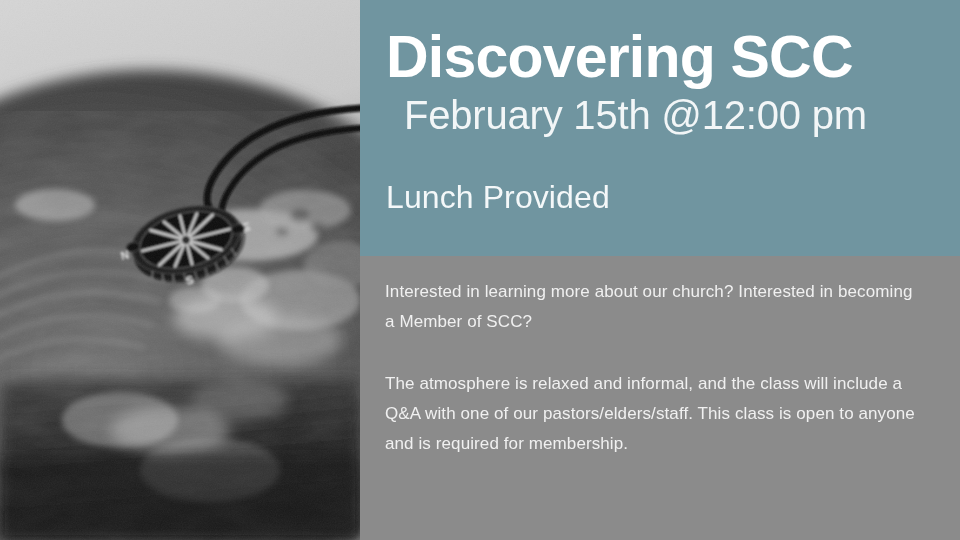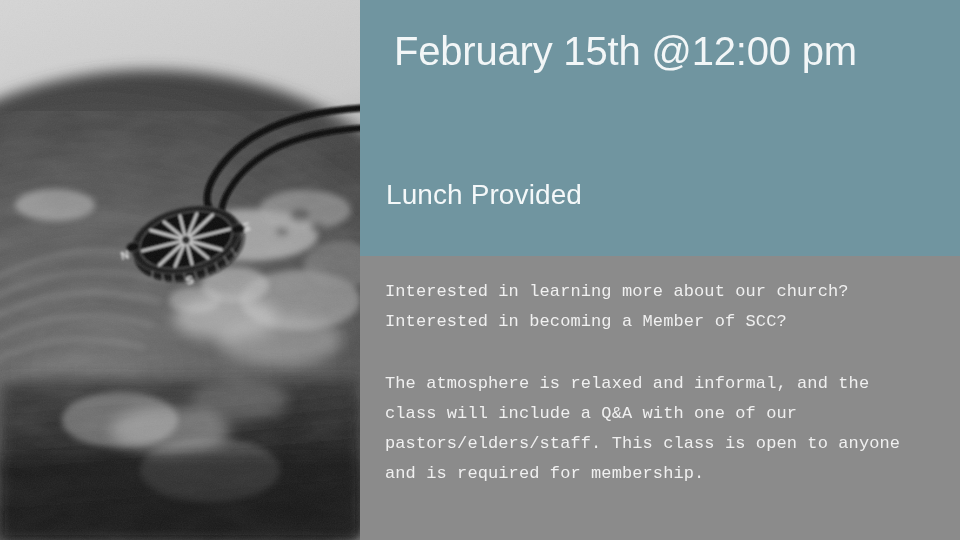--- a/index.html
+++ b/index.html
@@ -65,39 +65,39 @@
   .title {
     margin: 0;
     font-size: 59px;
     line-height: 1.08;
     font-weight: 700;
     letter-spacing: -0.8px;
     color: #ffffff;
     white-space: nowrap;
   }
   .date-line {
-    margin: 8px;
+    margin: 18px;
     margin-top: 2px;
     font-size: 40px;
     line-height: 1.16;
     font-weight: 300;
     letter-spacing: -0.2px;
     color: #f2f6f7;
     white-space: nowrap;
   }
 
   .subhead-block {
     position: absolute;
     left: 386px;
     top: 177px;
     width: 560px;
   }
   .subhead-line {
     margin: 0;
-    font-size: 28px;
+    font-size: 32px;
     line-height: 1.27;
     font-weight: 300;
     letter-spacing: 0.1px;
     color: #f4f8f9;
     white-space: nowrap;
   }
 
   
   .body-block {
     position: absolute;
@@ -105,21 +105,20 @@
     top: 277px;
     width: 545px;
   }
   .body-para {
     margin: 0 8px 31px 0;
     font-size: 17px;
     line-height: 1.78;
     font-weight: 400;
     letter-spacing: 0.1px;
     color: #f0f0f0;
-    font-family: Liberation Mono, monospace;
   }
   .body-para:last-child {
     margin-bottom: 0;
   }
 </style>
 </head>
 <body>
 
 <div class="slide">
 
@@ -271,20 +270,21 @@
 
         <rect x="0" y="0" width="360" height="540" filter="url(#grain)" opacity="0.5"></rect>
       </g>
     </svg>
   </div>
 
   <div class="panel-teal"></div>
   <div class="panel-gray"></div>
 
   <div class="headline-block">
+    <h1 class="title">Discovering SCC</h1>
     <p class="date-line">February 15th @12:00 pm</p>
   </div>
 
   <div class="subhead-block">
     <p class="subhead-line">Lunch Provided</p>
   </div>
 
   <div class="body-block">
     <p class="body-para">Interested in learning more about our church? Interested in becoming a Member of SCC?</p>
     <p class="body-para">The atmosphere is relaxed and informal, and the class will include a Q&amp;A with one of our pastors/elders/staff. This class is open to anyone and is required for membership.</p>

